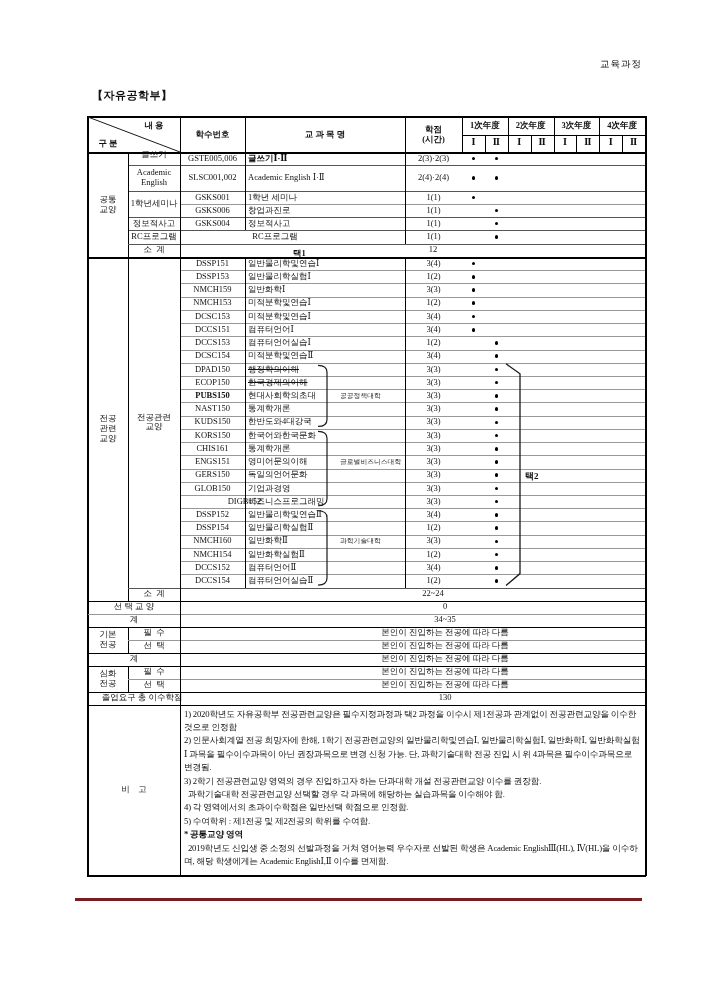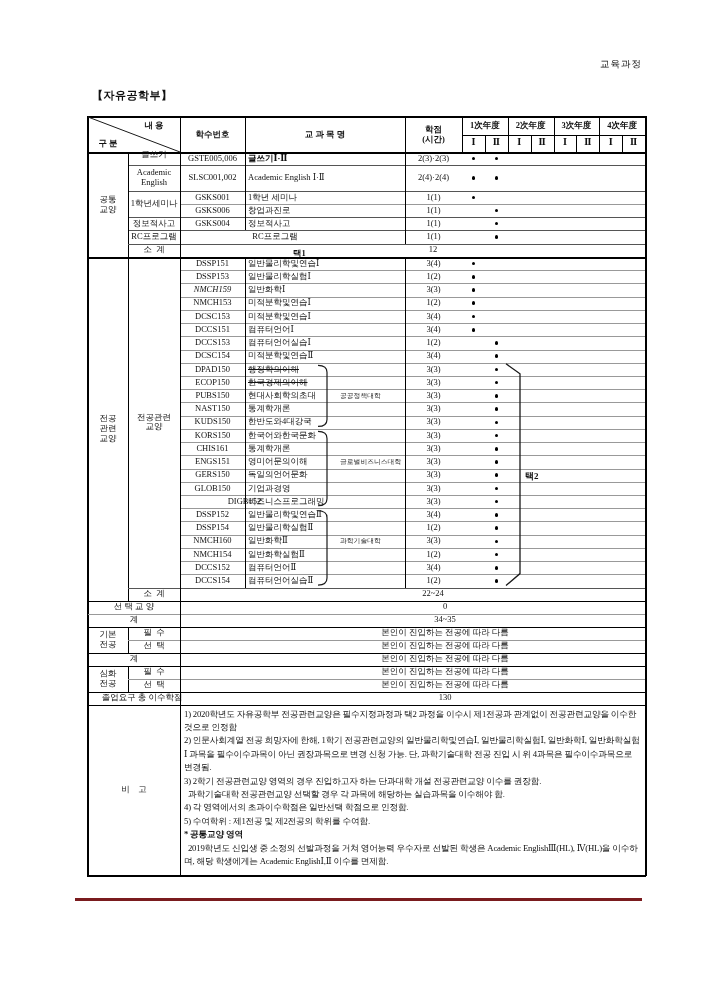--- a/index.html
+++ b/index.html
@@ -136,21 +136,21 @@
       <div class="cell" style="left: 405px; top: 257px; width: 57px; height: 13.224px;">3(4)</div>
       <div class="dot" style="left: 471.637px; top: 261.812px; width: 3.6px; height: 3.6px;"></div>
       <div class="gline" style="left: 180px; top: 270.224px; width: 465px; height: 1px;"></div>
       <div class="cell" style="left: 180px; top: 270.224px; width: 65px; height: 13.224px;">DSSP153</div>
       <div class="cell left" style="left: 248px; top: 270.224px; width: 85px; height: 13.224px;">일반물리학실험Ⅰ</div>
       <div class="kline" style="left: 245px; top: 270.224px; width: 1px; height: 13.224px;"></div>
       <div class="kline" style="left: 405px; top: 270.224px; width: 1px; height: 13.224px;"></div>
       <div class="cell" style="left: 405px; top: 270.224px; width: 57px; height: 13.224px;">1(2)</div>
       <div class="dot" style="left: 471.637px; top: 275.036px; width: 3.6px; height: 3.6px;"></div>
       <div class="gline" style="left: 180px; top: 283.448px; width: 465px; height: 1px;"></div>
-      <div class="cell" style="left: 180px; top: 283.448px; width: 65px; height: 13.224px; font-style: italic;">NMCH159</div>
+      <div class="cell" style="left: 180px; top: 283.448px; width: 65px; height: 13.224px;">NMCH159</div>
       <div class="cell left" style="left: 248px; top: 283.448px; width: 85px; height: 13.224px;">일반화학Ⅰ</div>
       <div class="kline" style="left: 245px; top: 283.448px; width: 1px; height: 13.224px;"></div>
       <div class="kline" style="left: 405px; top: 283.448px; width: 1px; height: 13.224px;"></div>
       <div class="cell" style="left: 405px; top: 283.448px; width: 57px; height: 13.224px;">3(3)</div>
       <div class="dot" style="left: 471.637px; top: 288.26px; width: 3.6px; height: 3.6px;"></div>
       <div class="gline" style="left: 180px; top: 296.672px; width: 465px; height: 1px;"></div>
       <div class="cell" style="left: 180px; top: 296.672px; width: 65px; height: 13.224px;">NMCH153</div>
       <div class="cell left" style="left: 248px; top: 296.672px; width: 85px; height: 13.224px;">미적분학및연습Ⅰ</div>
       <div class="kline" style="left: 245px; top: 296.672px; width: 1px; height: 13.224px;"></div>
       <div class="kline" style="left: 405px; top: 296.672px; width: 1px; height: 13.224px;"></div>
@@ -192,21 +192,21 @@
       <div class="cell" style="left: 405px; top: 362.792px; width: 57px; height: 13.224px;">3(3)</div>
       <div class="dot" style="left: 494.512px; top: 367.604px; width: 3.6px; height: 3.6px;"></div>
       <div class="gline" style="left: 180px; top: 376.016px; width: 465px; height: 1px;"></div>
       <div class="cell" style="left: 180px; top: 376.016px; width: 65px; height: 13.224px;">ECOP150</div>
       <div class="cell left strike" style="left: 248px; top: 376.016px; width: 85px; height: 13.224px;">한국경제의이해</div>
       <div class="kline" style="left: 245px; top: 376.016px; width: 1px; height: 13.224px;"></div>
       <div class="kline" style="left: 405px; top: 376.016px; width: 1px; height: 13.224px;"></div>
       <div class="cell" style="left: 405px; top: 376.016px; width: 57px; height: 13.224px;">3(3)</div>
       <div class="dot" style="left: 494.512px; top: 380.828px; width: 3.6px; height: 3.6px;"></div>
       <div class="gline" style="left: 180px; top: 389.24px; width: 465px; height: 1px;"></div>
-      <div class="cell" style="left: 180px; top: 389.24px; width: 65px; height: 13.224px;">PUBS150</div>
+      <div class="cell" style="left: 180px; top: 389.24px; width: 65px; height: 13.224px; font-weight: bold;">PUBS150</div>
       <div class="cell left" style="left: 248px; top: 389.24px; width: 85px; height: 13.224px;">현대사회학의초대</div>
       <div class="cell left small" style="left: 340px; top: 389.24px; width: 64px; height: 13.224px;">공공정책대학</div>
       <div class="kline" style="left: 245px; top: 389.24px; width: 1px; height: 13.224px;"></div>
       <div class="kline" style="left: 405px; top: 389.24px; width: 1px; height: 13.224px;"></div>
       <div class="cell" style="left: 405px; top: 389.24px; width: 57px; height: 13.224px;">3(3)</div>
       <div class="dot" style="left: 494.512px; top: 394.052px; width: 3.6px; height: 3.6px;"></div>
       <div class="gline" style="left: 180px; top: 402.464px; width: 465px; height: 1px;"></div>
       <div class="cell" style="left: 180px; top: 402.464px; width: 65px; height: 13.224px;">NAST150</div>
       <div class="cell left" style="left: 248px; top: 402.464px; width: 85px; height: 13.224px;">통계학개론</div>
       <div class="kline" style="left: 245px; top: 402.464px; width: 1px; height: 13.224px;"></div>

